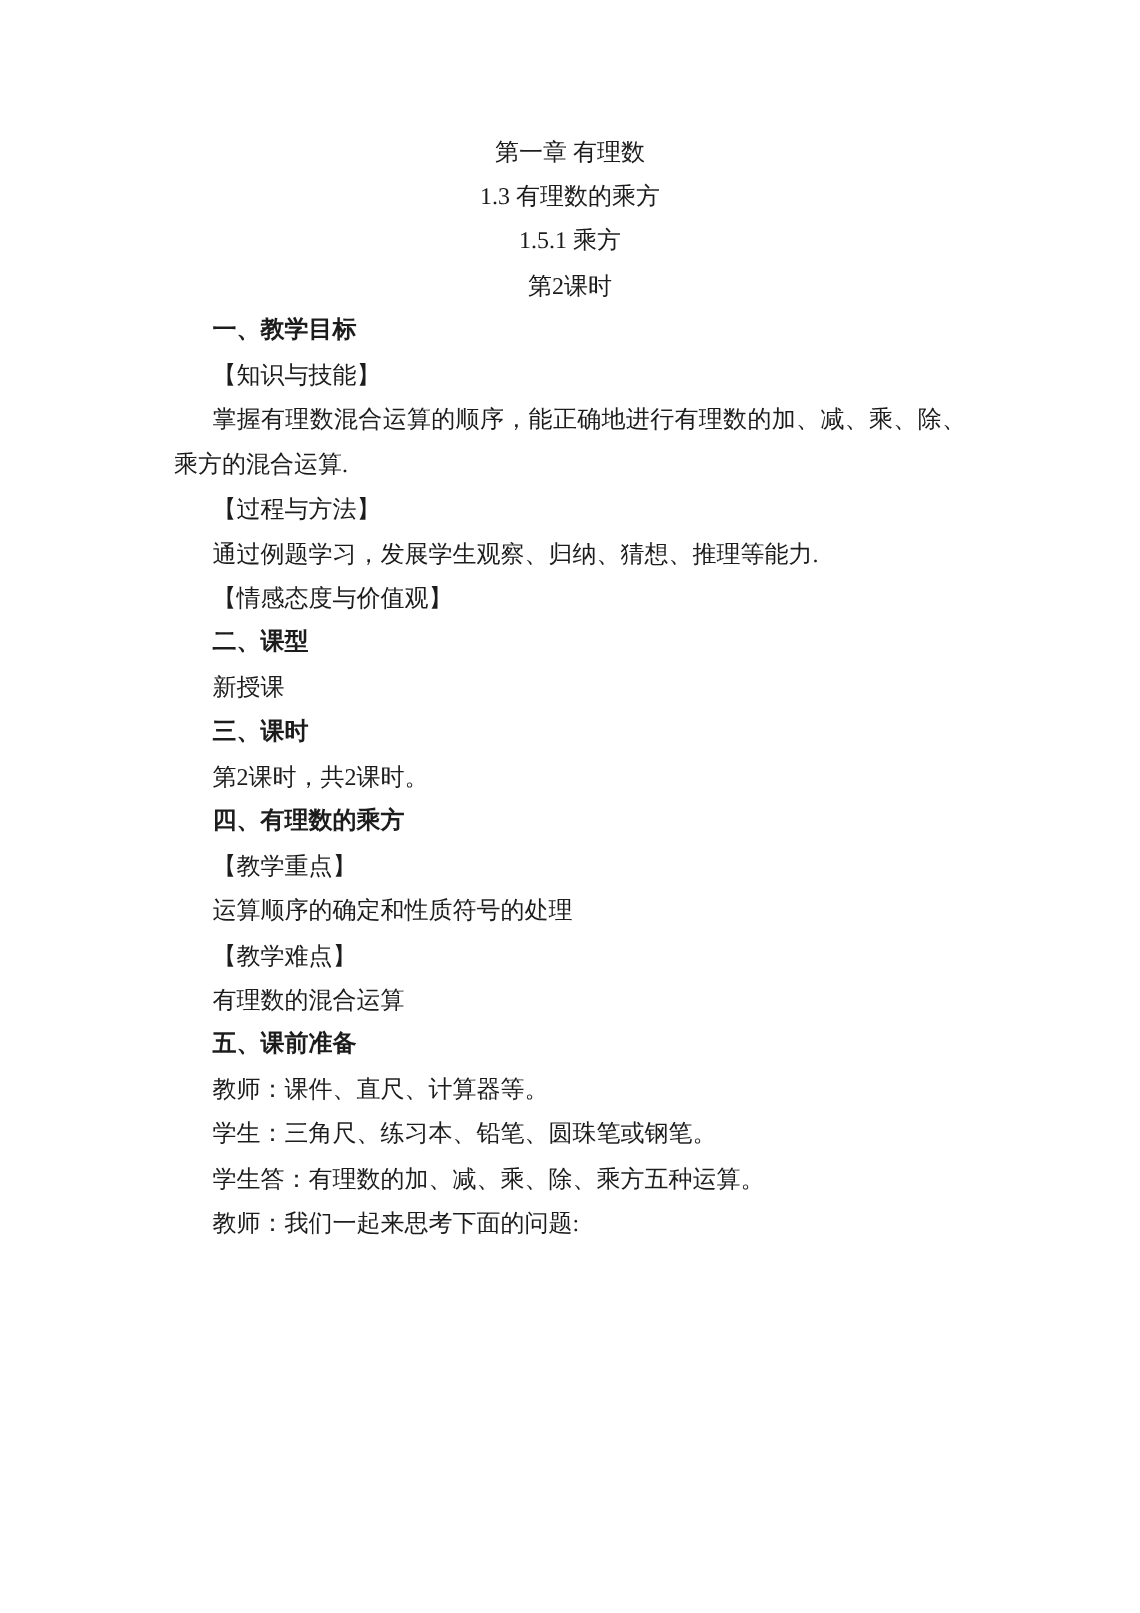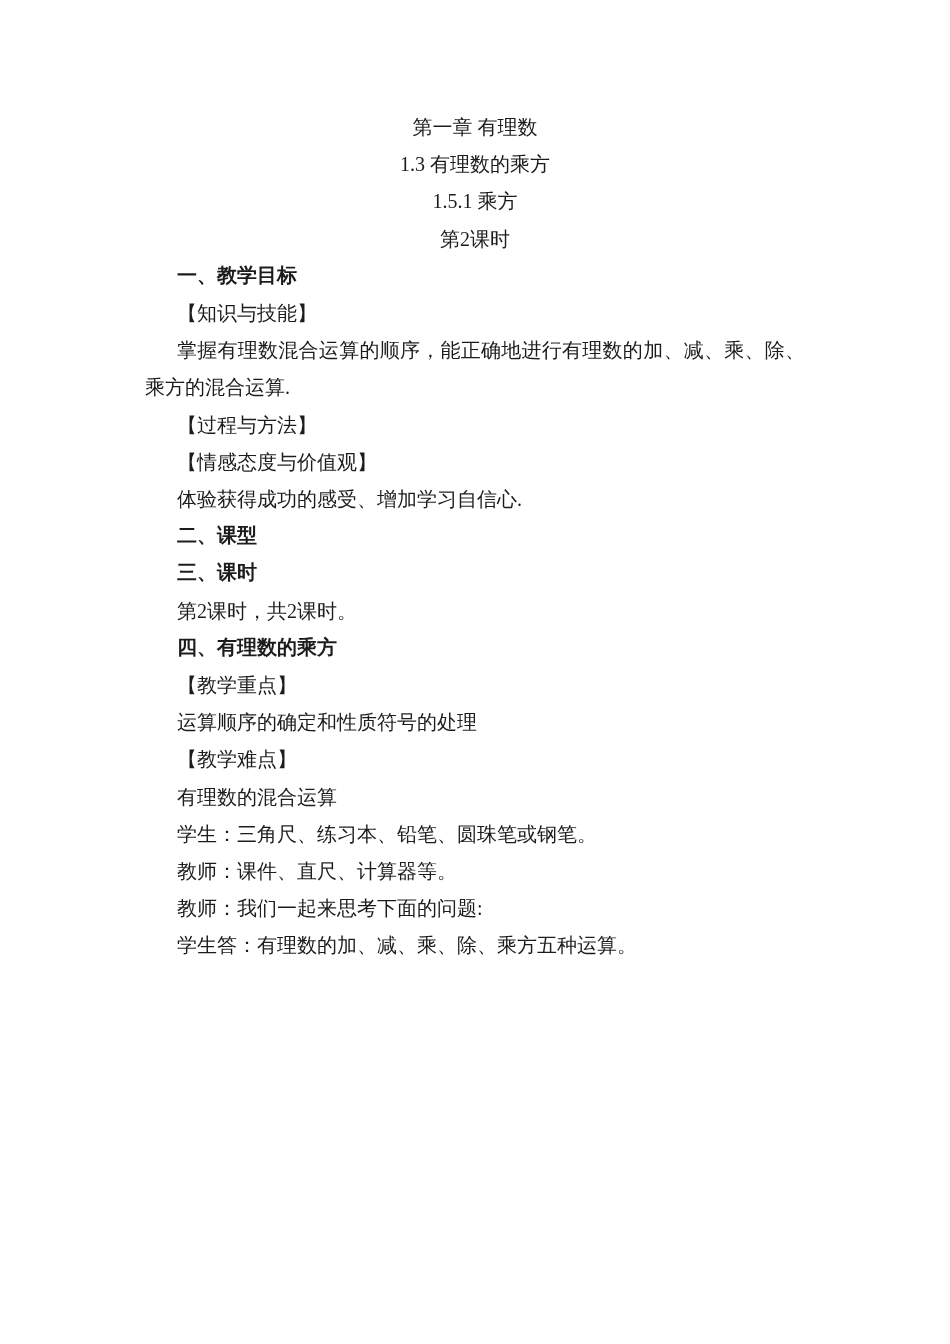--- a/index.html
+++ b/index.html
@@ -50,29 +50,31 @@
     <p class="title-line">1.3 有理数的乘方</p>
     <p class="title-line">1.5.1 乘方</p>
     <p class="title-line">第2课时</p>
   </div>
 
   <div>
     <p class="heading">一、教学目标</p>
     <p class="label">【知识与技能】</p>
     <p class="para">掌握有理数混合运算的顺序，能正确地进行有理数的加、减、乘、除、乘方的混合运算.</p>
     <p class="label">【过程与方法】</p>
+    <p class="para">通过例题学习，发展学生观察、归纳、猜想、推理等能力.</p>
     <p class="label">【情感态度与价值观】</p>
-    <p class="para">体验获得成功的感受、增加学习自信心.</p>
     <p class="heading">二、课型</p>
+    <p class="para">新授课</p>
     <p class="heading">三、课时</p>
     <p class="para">第2课时，共2课时。</p>
     <p class="heading">四、有理数的乘方</p>
     <p class="label">【教学重点】</p>
     <p class="para">运算顺序的确定和性质符号的处理</p>
     <p class="label">【教学难点】</p>
     <p class="para">有理数的混合运算</p>
+    <p class="heading">五、课前准备</p>
+    <p class="para">教师：课件、直尺、计算器等。</p>
     <p class="para">学生：三角尺、练习本、铅笔、圆珠笔或钢笔。</p>
-    <p class="para">教师：课件、直尺、计算器等。</p>
+    <p class="para">学生答：有理数的加、减、乘、除、乘方五种运算。</p>
     <p class="para">教师：我们一起来思考下面的问题:</p>
-    <p class="para">学生答：有理数的加、减、乘、除、乘方五种运算。</p>
   </div>
 
 </div>
 
 </body></html>

